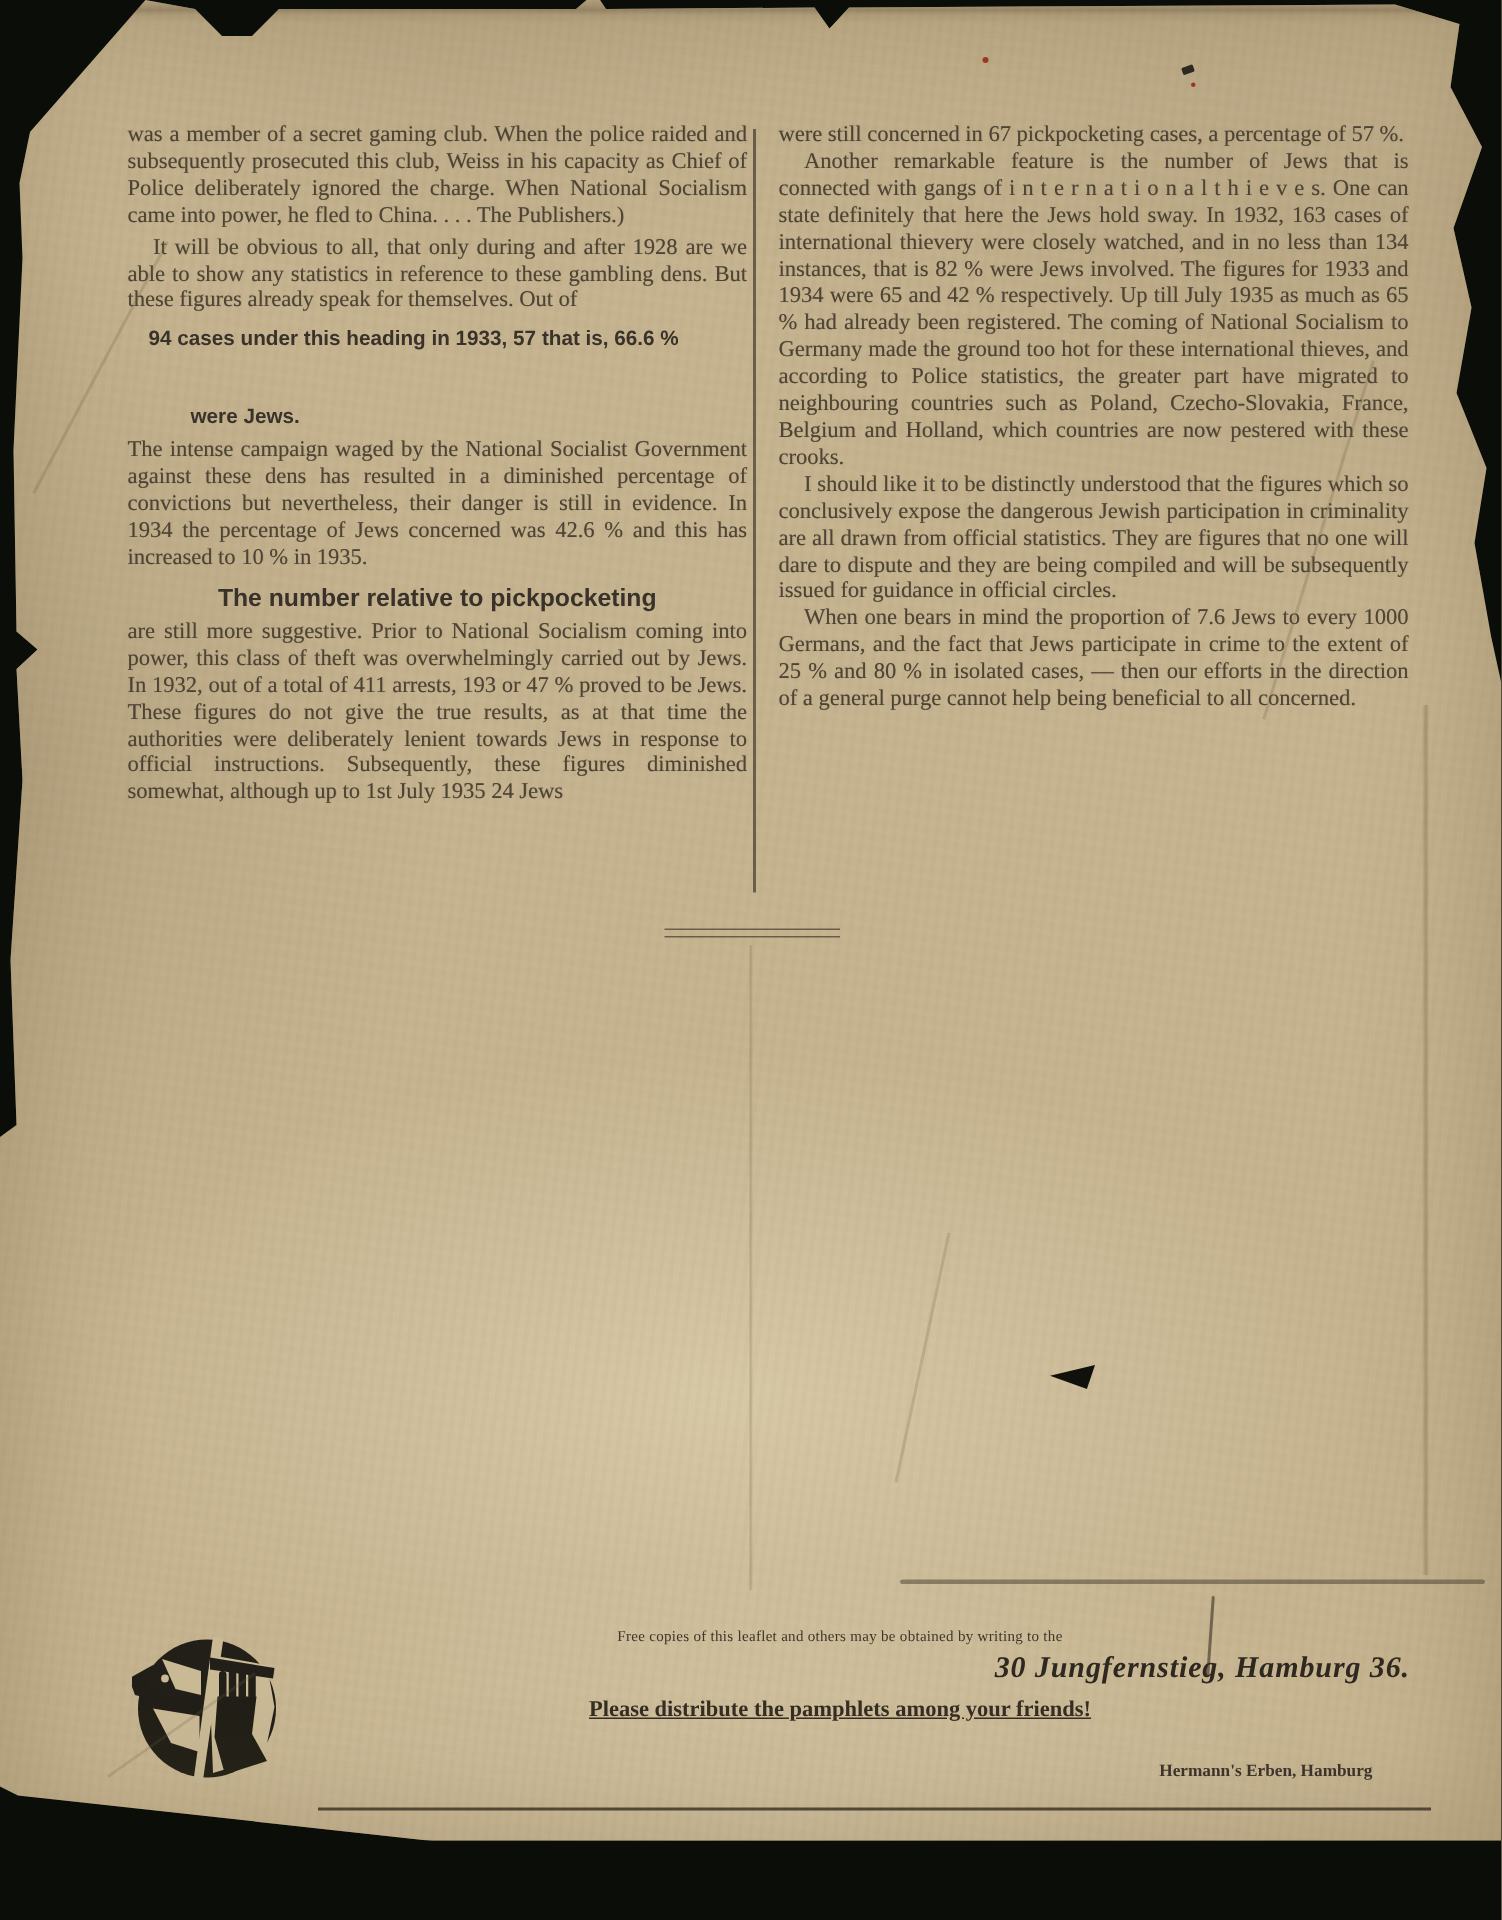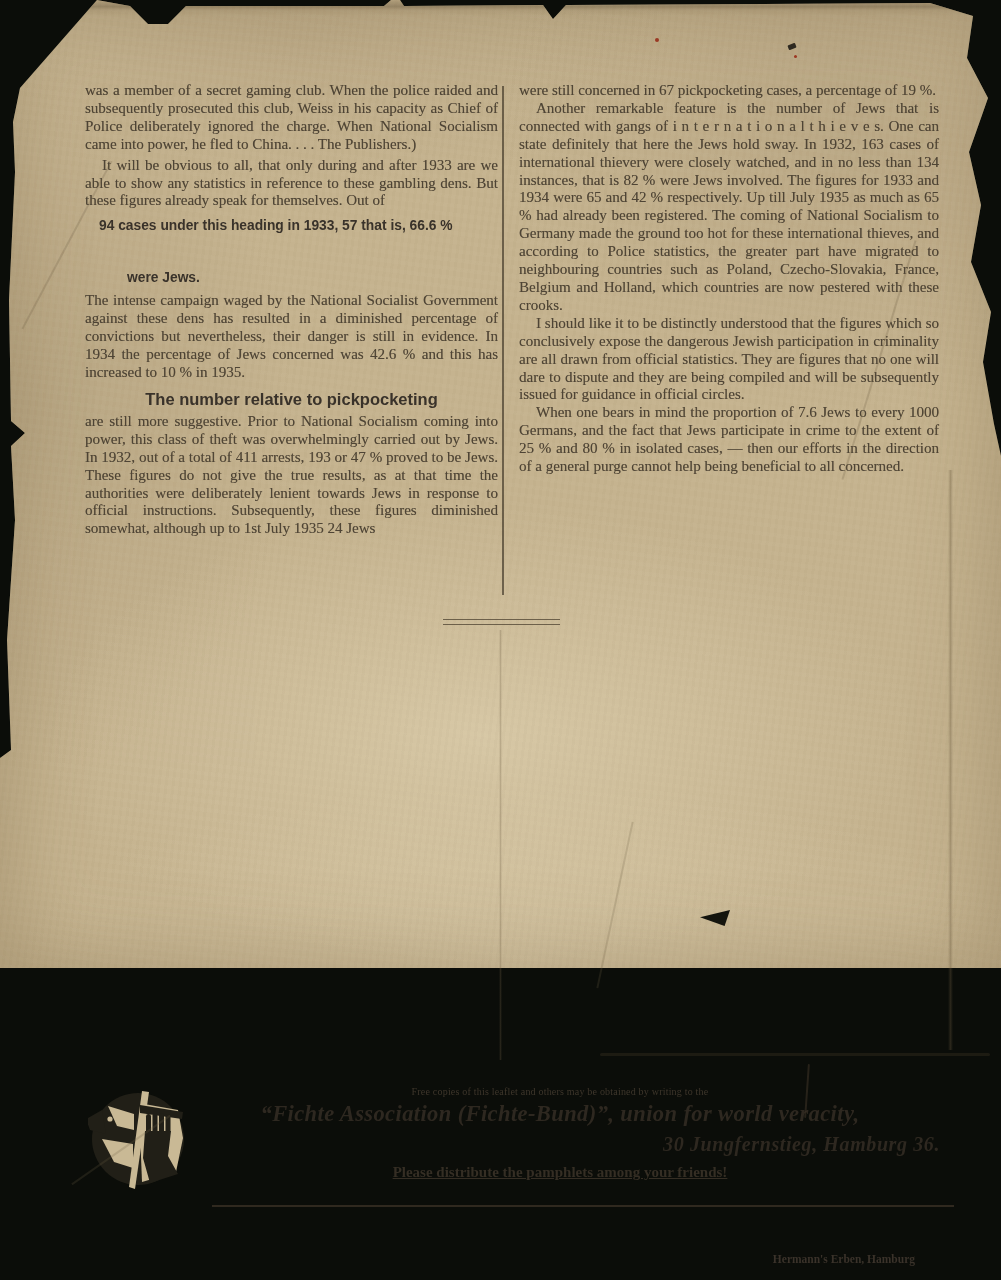--- a/index.html
+++ b/index.html
@@ -1,18 +1,18 @@
 <!DOCTYPE html>
 <html><head>
 <meta charset="utf-8">
 <style>
   html,body{margin:0;padding:0;}
   body{width:1001px;height:1280px;overflow:hidden;background:#0b0d09;
        font-family:"Liberation Serif", serif;}
-  .scan{position:relative;width:1001px;height:968px;background:#0b0d09;}
+  .scan{position:relative;width:1001px;height:1227px;background:#0b0d09;}
 
   
   .paper{
     position:absolute;inset:0;
     background-color:#c5b38f;
     background-image:
       radial-gradient(ellipse 620px 330px at 48% 76%, rgba(229,216,184,.55), transparent 70%),
       radial-gradient(ellipse 700px 240px at 52% 99%, rgba(224,210,178,.5), transparent 72%),
       radial-gradient(ellipse 520px 420px at 86% 12%, rgba(168,150,118,.38), transparent 70%),
       radial-gradient(ellipse 380px 520px at 3% 42%, rgba(158,140,108,.34), transparent 70%),
@@ -70,46 +70,46 @@
         border-top:1.5px solid rgba(84,73,54,.8);border-bottom:1.5px solid rgba(84,73,54,.8);}
 
   
   .emblem{position:absolute;left:88px;top:1082px;width:100px;height:118px;}
   .ftext{position:absolute;left:180px;top:1086px;width:760px;text-align:center;color:#352e24;}
   .f1{font-size:10px;letter-spacing:.2px;color:#3e362b;margin-bottom:4px;}
   .f2{font-size:22.5px;font-weight:bold;font-style:italic;letter-spacing:.4px;color:#2e2820;margin-bottom:6px;}
   .f3{font-size:20px;font-weight:bold;font-style:italic;letter-spacing:.6px;color:#2e2820;margin-bottom:8px;text-align:right;}
   .f4{font-size:15px;font-weight:bold;color:#352e24;text-decoration:underline;}
   .printer-rule{position:absolute;left:212px;top:1205px;width:742px;height:2px;background:rgba(55,47,35,.85);}
-  .printer{position:absolute;left:740px;top:1253px;width:175px;text-align:right;
+  .printer{position:absolute;left:740px;top:1175px;width:175px;text-align:right;
         font-size:11.5px;font-weight:bold;color:#3a322a;}
 </style>
 </head>
 <body>
 
 <div class="scan">
   <div class="paper">
     <div class="grain"></div>
 
     <div class="col col-left">
       <p>was a member of a secret gaming club.  When the police raided and subsequently prosecuted this club, Weiss in his capacity as Chief of Police deliberately ignored the charge.  When National Socialism came into power, he fled to China. . . .  The Publishers.)</p>
-      <p class="indent gap">It will be obvious to all, that only during and after 1933 are we able to show any statistics in reference to these gambling dens.  But these figures already speak for themselves.  Out of</p>
+      <p class="indent gap">It will be obvious to all, that only during and after 1928 are we able to show any statistics in reference to these gambling dens.  But these figures already speak for themselves.  Out of</p>
       <div class="stat">
         <span>94 cases under this heading in 1933,  57 that is, 66.6 %</span>
         <span class="l2">were Jews.</span>
       </div>
       <p>The intense campaign waged by the National Socialist Government against these dens has resulted in a diminished percentage of convictions but nevertheless, their danger is still in evidence.  In 1934 the percentage of Jews concerned was 42.6 % and this has increased to 10 % in 1935.</p>
       <h3 class="subhead">The number relative to pickpocketing</h3>
       <p>are still more suggestive.  Prior to National Socialism coming into power, this class of theft was overwhelmingly carried out by Jews.  In 1932, out of a total of 411 arrests, 193 or 47 % proved to be Jews.  These figures do not give the true results, as at that time the authorities were deliberately lenient towards Jews in response to official instructions.  Subsequently, these figures diminished somewhat, although up to 1st July 1935 24 Jews</p>
     </div>
 
     <div class="divider"></div>
 
     <div class="col col-right">
-      <p>were still concerned in 67 pickpocketing cases, a percentage of 19 %.</p>
+      <p>were still concerned in 67 pickpocketing cases, a percentage of 57 %.</p>
       <p class="indent">Another remarkable feature is the number of Jews that is connected with gangs of i n t e r n a t i o n a l  t h i e v e s.  One can state definitely that here the Jews hold sway.  In 1932, 163 cases of international thievery were closely watched, and in no less than 134 instances, that is 82 % were Jews involved.  The figures for 1933 and 1934 were 65 and 42 % respectively.  Up till July 1935 as much as 65 % had already been registered.  The coming of National Socialism to Germany made the ground too hot for these international thieves, and according to Police statistics, the greater part have migrated to neighbouring countries such as Poland, Czecho-Slovakia, France, Belgium and Holland, which countries are now pestered with these crooks.</p>
       <p class="indent">I should like it to be distinctly understood that the figures which so conclusively expose the dangerous Jewish participation in criminality are all drawn from official statistics.  They are figures that no one will dare to dispute and they are being compiled and will be subsequently issued for guidance in official circles.</p>
       <p class="indent">When one bears in mind the proportion of 7.6 Jews to every 1000 Germans, and the fact that Jews participate in crime to the extent of 25 % and 80 % in isolated cases, — then our efforts in the direction of a general purge cannot help being beneficial to all concerned.</p>
     </div>
 
     <div class="end-rule"></div>
 
     <svg class="emblem" viewBox="0 0 100 110" xmlns="http://www.w3.org/2000/svg">
       <circle cx="50" cy="53" r="46" fill="#211f17"></circle>
 
@@ -128,21 +128,20 @@
       <rect x="58" y="28" width="5" height="19" rx="2.4" fill="#211f17"></rect>
       <rect x="64.5" y="27" width="5" height="20" rx="2.4" fill="#211f17"></rect>
       <rect x="71" y="27" width="5" height="20" rx="2.4" fill="#211f17"></rect>
       <rect x="77.5" y="28" width="5" height="19" rx="2.4" fill="#211f17"></rect>
 
       <path d="M57 45 L83 45 L80 70 L90 88 L62 97 L55 72 Z" fill="#211f17"></path>
     </svg>
 
     <div class="ftext">
       <div class="f1">Free copies of this leaflet and others may be obtained by writing to the</div>
-      <div class="f2">“Fichte Association (Fichte-Bund)”, union for world veracity,</div>
       <div class="f3">30 Jungfernstieg, Hamburg 36.</div>
       <div class="f4">Please distribute the pamphlets among your friends!</div>
     </div>
 
     <div class="printer-rule"></div>
     <div class="printer">Hermann's Erben, Hamburg</div>
 
     <div class="crease fold-main"></div>
     <div class="crease fold-main-core"></div>
     <div class="crease crease-v1"></div>

